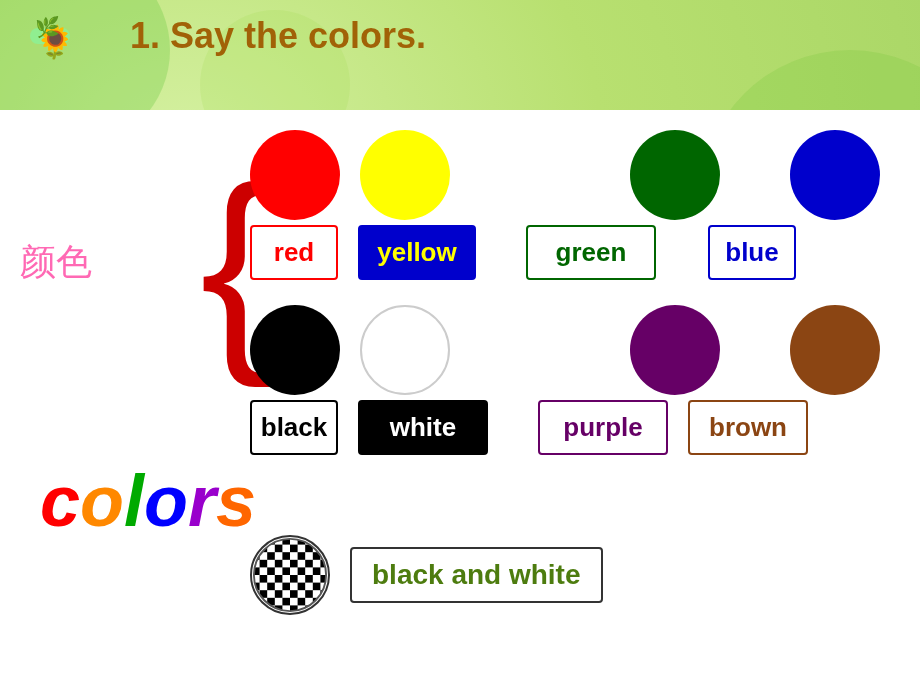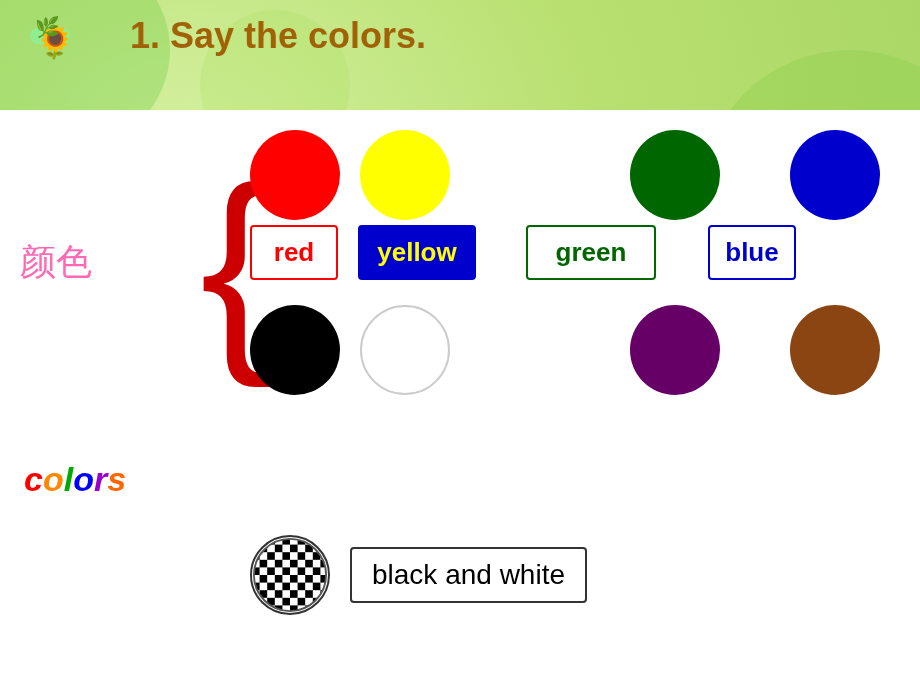--- a/index.html
+++ b/index.html
@@ -82,23 +82,23 @@
     .say-colors {
       font-size: 36px;
       font-weight: bold;
       color: #a16207;
       margin-left: 20px;
     }
 
     
     .colors-word {
       position: absolute;
-      left: 4px;
+      left: 20px;
       top: 230px;
-      font-size: 34px;
+      font-size: 72px;
       font-weight: bold;
       font-style: italic;
     }
 
     .colors-word span:nth-child(1) { color: #FF0000; }
     .colors-word span:nth-child(2) { color: #FF8800; }
     .colors-word span:nth-child(3) { color: #00AA00; }
     .colors-word span:nth-child(4) { color: #0000FF; }
     .colors-word span:nth-child(5) { color: #9900CC; }
     .colors-word span:nth-child(6) { color: #FF6600; }
@@ -200,22 +200,22 @@
       flex-shrink: 0;
     }
 
     .checker-svg {
       width: 100%;
       height: 100%;
     }
 
     .baw-label {
       font-size: 28px;
-      font-weight: normal;
-      color: #000000;
+      font-weight: bold;
+      color: #4d7c0f;
       border: 2px solid #333;
       padding: 10px 20px;
       border-radius: 4px;
     }
 
     
     .col-spacer {
       width: 110px;
     }
   </style>
@@ -263,20 +263,26 @@
   </div>
 
   <div class="row circle-row">
     <div class="circle circle-black col-spacer" style="width:90px;height:90px;border-radius:50%;flex-shrink:0;"></div>
     <div class="circle circle-white" style="flex-shrink:0;"></div>
     <div style="width:90px;flex-shrink:0;"></div>
     <div class="circle circle-purple" style="flex-shrink:0;margin-left:50px;"></div>
     <div class="circle circle-brown" style="flex-shrink:0;margin-left:50px;"></div>
   </div>
 
+  <div class="row">
+    <div class="label-box label-black">black</div>
+    <div class="label-box label-white-box" style="width:130px;">white</div>
+    <div class="label-box label-purple" style="width:130px;margin-left:30px;">purple</div>
+    <div class="label-box label-brown" style="width:120px;">brown</div>
+  </div>
 
 </div>
 
 <div class="baw-section">
   <div class="checkerboard">
     <svg class="checker-svg" viewBox="0 0 80 80" xmlns="http://www.w3.org/2000/svg">
       <defs>
         <pattern id="checker" x="0" y="0" width="16" height="16" patternUnits="userSpaceOnUse">
           <rect x="0" y="0" width="8" height="8" fill="black"></rect>
           <rect x="8" y="8" width="8" height="8" fill="black"></rect>

